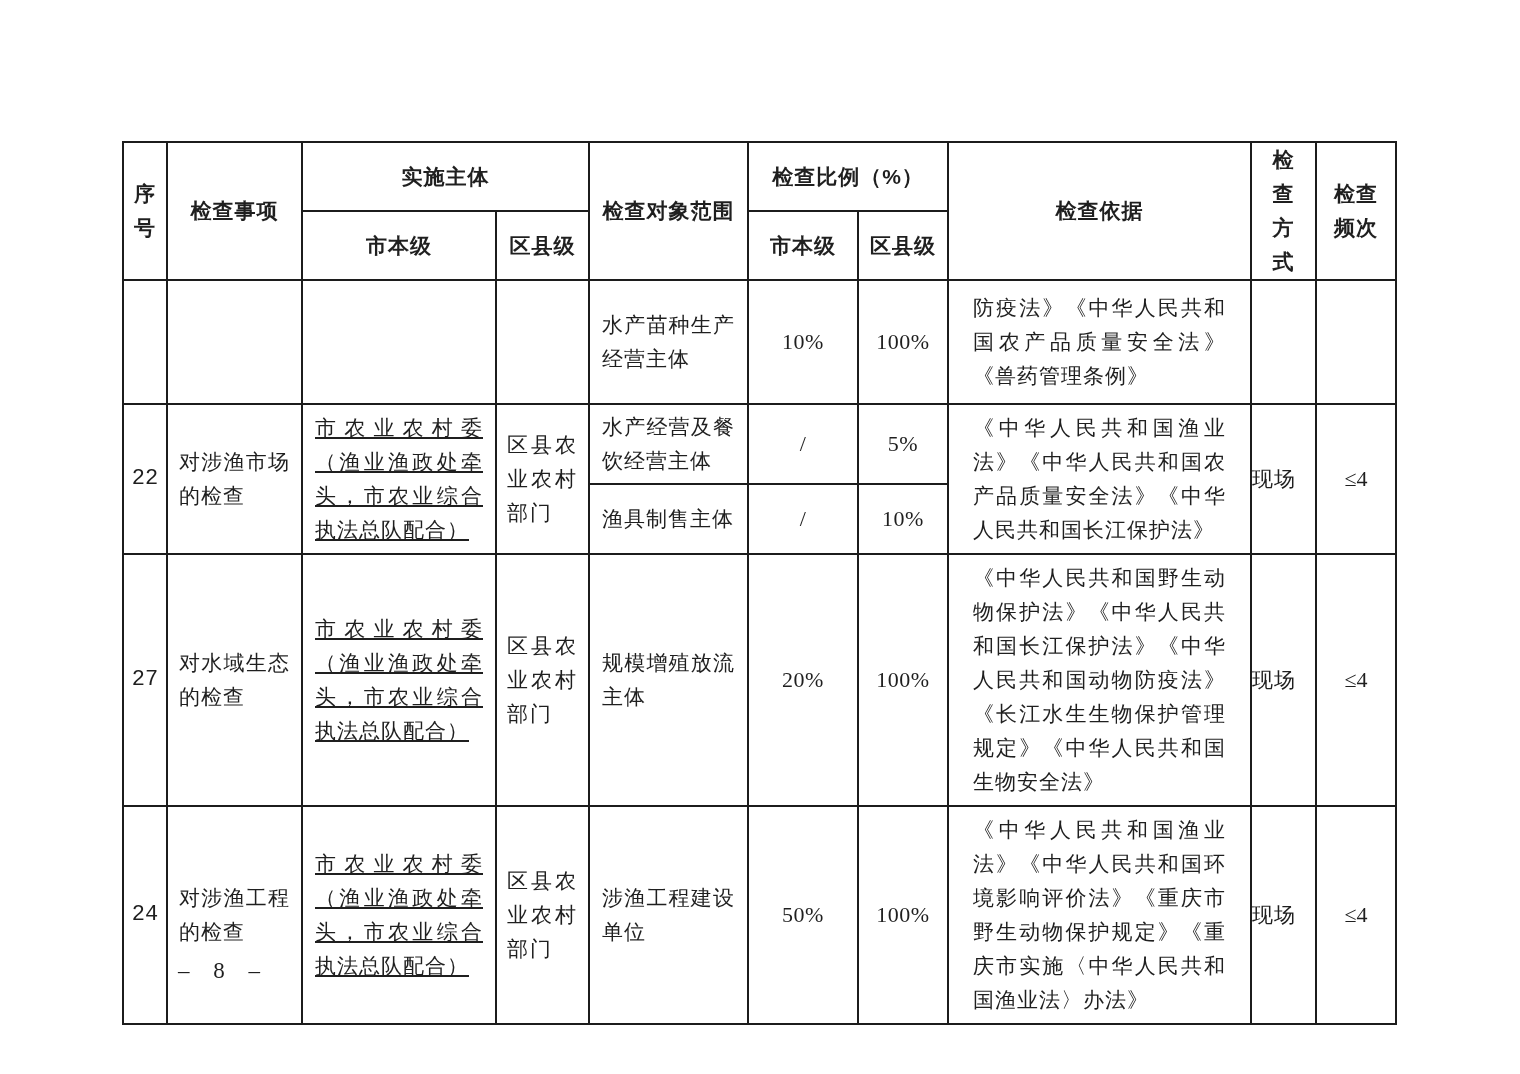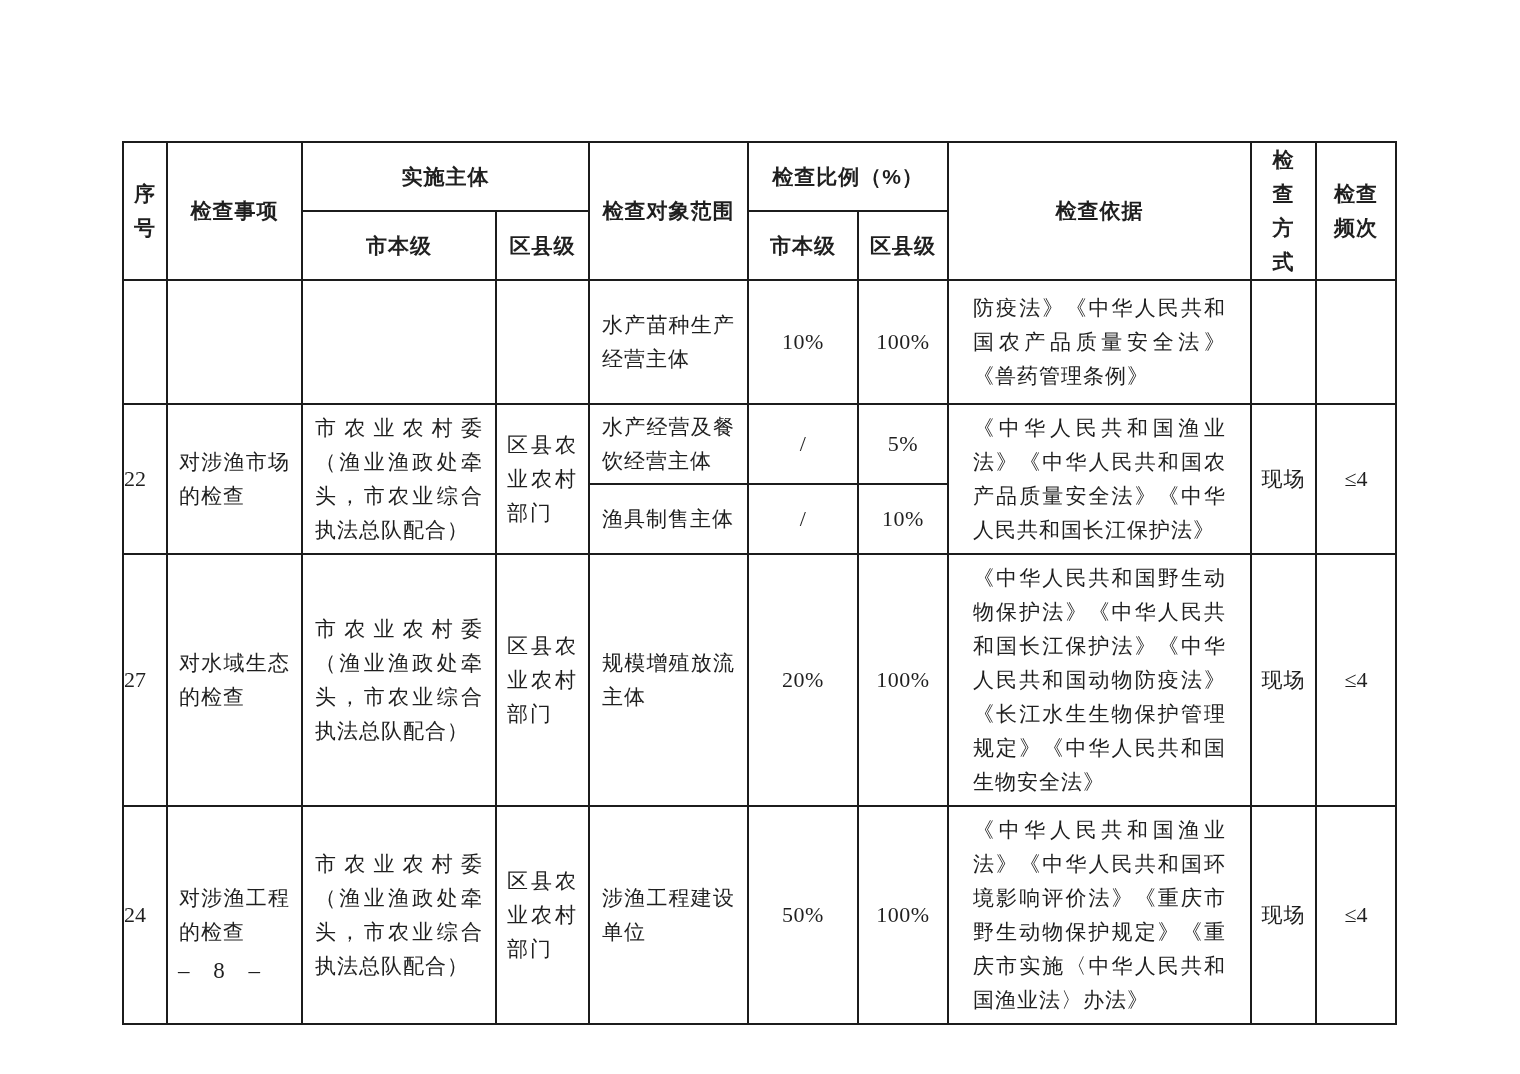--- a/index.html
+++ b/index.html
@@ -33,43 +33,44 @@
   th {
     font-family: "Liberation Sans", "DejaVu Sans", sans-serif;
     font-weight: bold;
     text-align: center;
     font-size: 21px;
     letter-spacing: 1px;
     padding: 0 4px;
   }
   th.narrow { padding: 0 10px; }
   td.seq {
+    text-align: center;
     font-size: 22px;
-    font-family: Liberation Serif, serif;
+    font-family: Liberation Mono, monospace;
     margin-top: 8px;
   }
   td.txt {
     text-align: justify;
     text-justify: inter-character;
     letter-spacing: 1px;
     padding: 4px 10px;
   }
   td.item { padding: 4px 11px; }
-  td.subject { padding: 4px 12px; }
+  td.subject { padding: 4px 12px; text-decoration: underline; }
   td.district { padding: 4px 10px; letter-spacing: 2px; }
   td.scope { padding: 4px 12px; }
   td.basis { padding: 6px 24px; }
   td.num {
     text-align: center;
     font-size: 22px;
     font-family: "Liberation Serif", serif;
     letter-spacing: 0.5px;
     border-radius: 19px;
   }
-  td.method { text-align: center; letter-spacing: 1px; margin-left: 20px; }
+  td.method { letter-spacing: 1px; margin-left: 20px; }
   td.freq {
     text-align: center;
     font-size: 22px;
     font-family: "Liberation Serif", serif;
   }
   .page-number {
     position: absolute;
     left: 178px;
     top: 958px;
     font-size: 23px;

